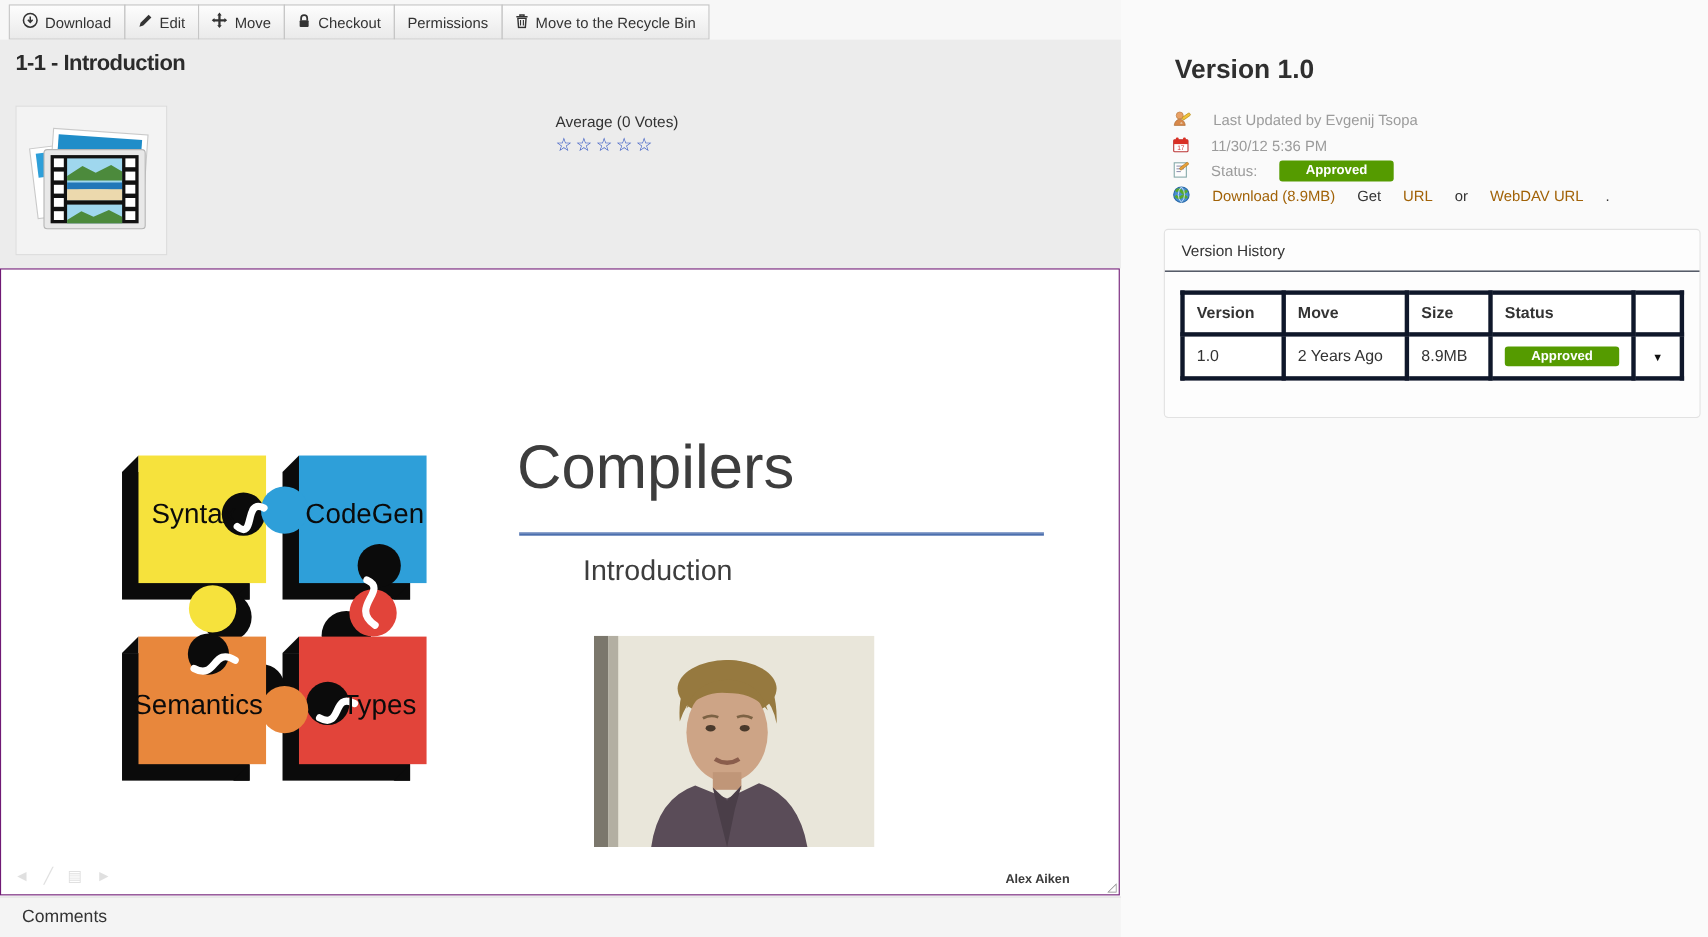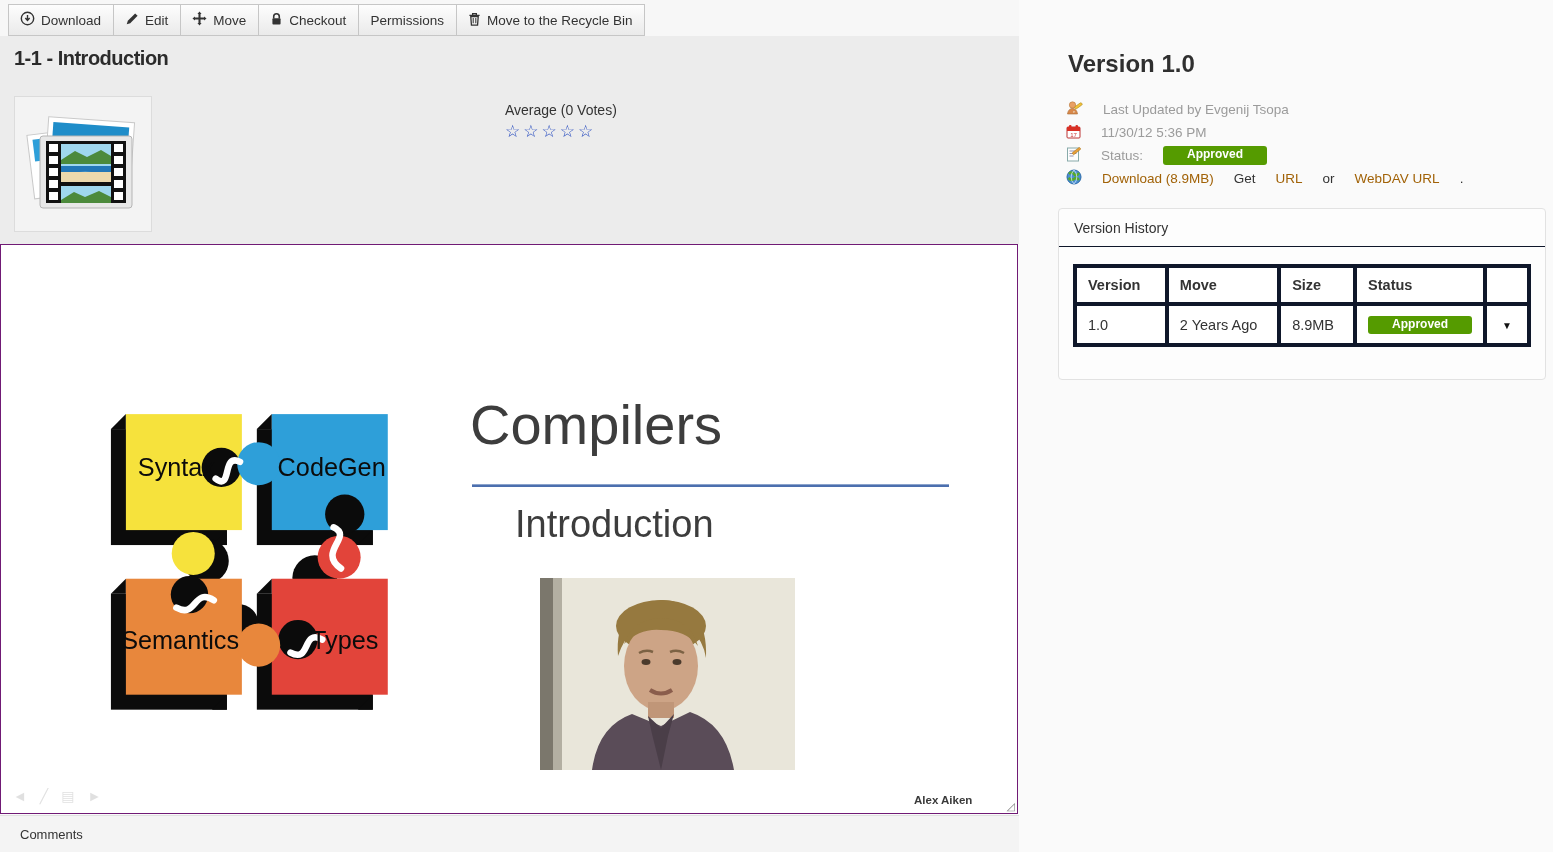--- a/index.html
+++ b/index.html
@@ -41,33 +41,33 @@
   .rating-label { font-size:14px; color:#333; }
   .stars { margin-top:3px; font-size:17px; color:#2b4fc0; letter-spacing:3px; cursor:pointer; }
 
   
   .preview {
     position:absolute; left:0; top:244px; width:1018px; height:570px;
     background:#fff; border:1px solid #701a75;
   }
   .slide-title { position:absolute; left:469px; top:147px; font-size:56px; color:#3d3d3d; }
   .slide-rule { position:absolute; left:471px; top:239px; width:477px; height:3px; background:#4c6fae; border-top:1px solid #8ba3cc; }
-  .slide-subtitle { position:absolute; left:514px; top:258px; font-size:38px; color:#3d3d3d; }
+  .slide-subtitle { position:absolute; left:529px; top:258px; font-size:26px; color:#3d3d3d; }
   .puzzle { position:absolute; left:80px; top:155px; width:318px; height:335px; }
   .webcam { position:absolute; left:539px; top:333px; width:255px; height:192px; }
   .speaker { position:absolute; left:913px; top:549px; font-size:11.5px; font-weight:bold; color:#3a3a3a; }
   .faint-controls { position:absolute; left:12px; top:543px; display:flex; gap:13px; font-size:14px; color:#9a9a9a; opacity:0.3; }
   .resize-glyph { position:absolute; right:2px; bottom:0px; font-size:11px; color:#555; opacity:.7; cursor:nwse-resize; }
 
   
   .comments-bar {
     position:absolute; left:0; top:815px; width:1019px; height:37px;
     background:#f4f4f4; border-top:1px solid #e0e0e0;
     display:flex; align-items:center; padding-left:20px;
-    font-size:13px; color:#333;
+    font-size:16px; color:#333;
   }
 
   
   .version-heading { position:absolute; left:1068px; top:50px; font-size:24px; font-weight:bold; color:#2f2f2f; }
   .info-list { position:absolute; left:1066px; top:98px; }
   .info-line { display:flex; align-items:center; gap:20px; height:23px; font-size:13.5px; color:#9b9b9b; white-space:nowrap; }
   .info-line a { color:#a16207; text-decoration:none; cursor:pointer; }
   .info-line .dark { color:#333; }
   .badge {
     display:inline-block; background:#559b00; color:#fff;

